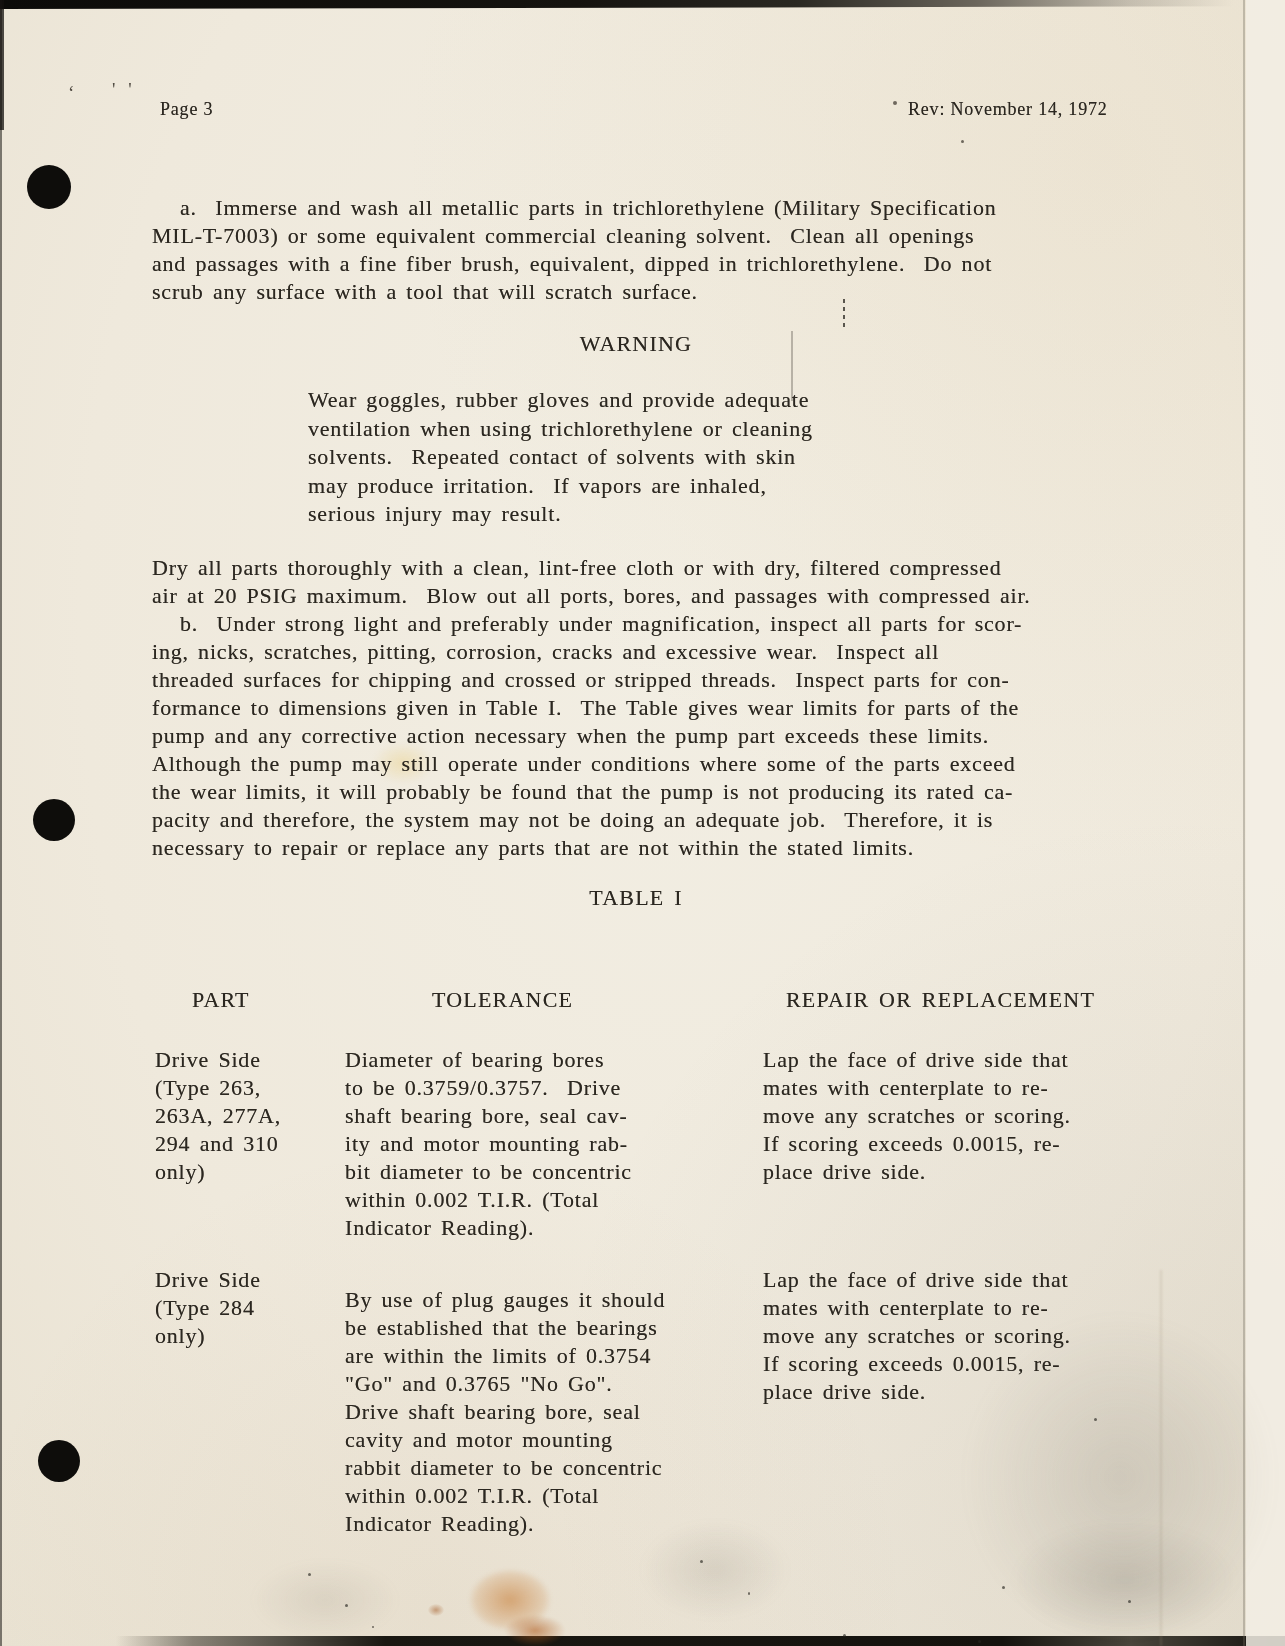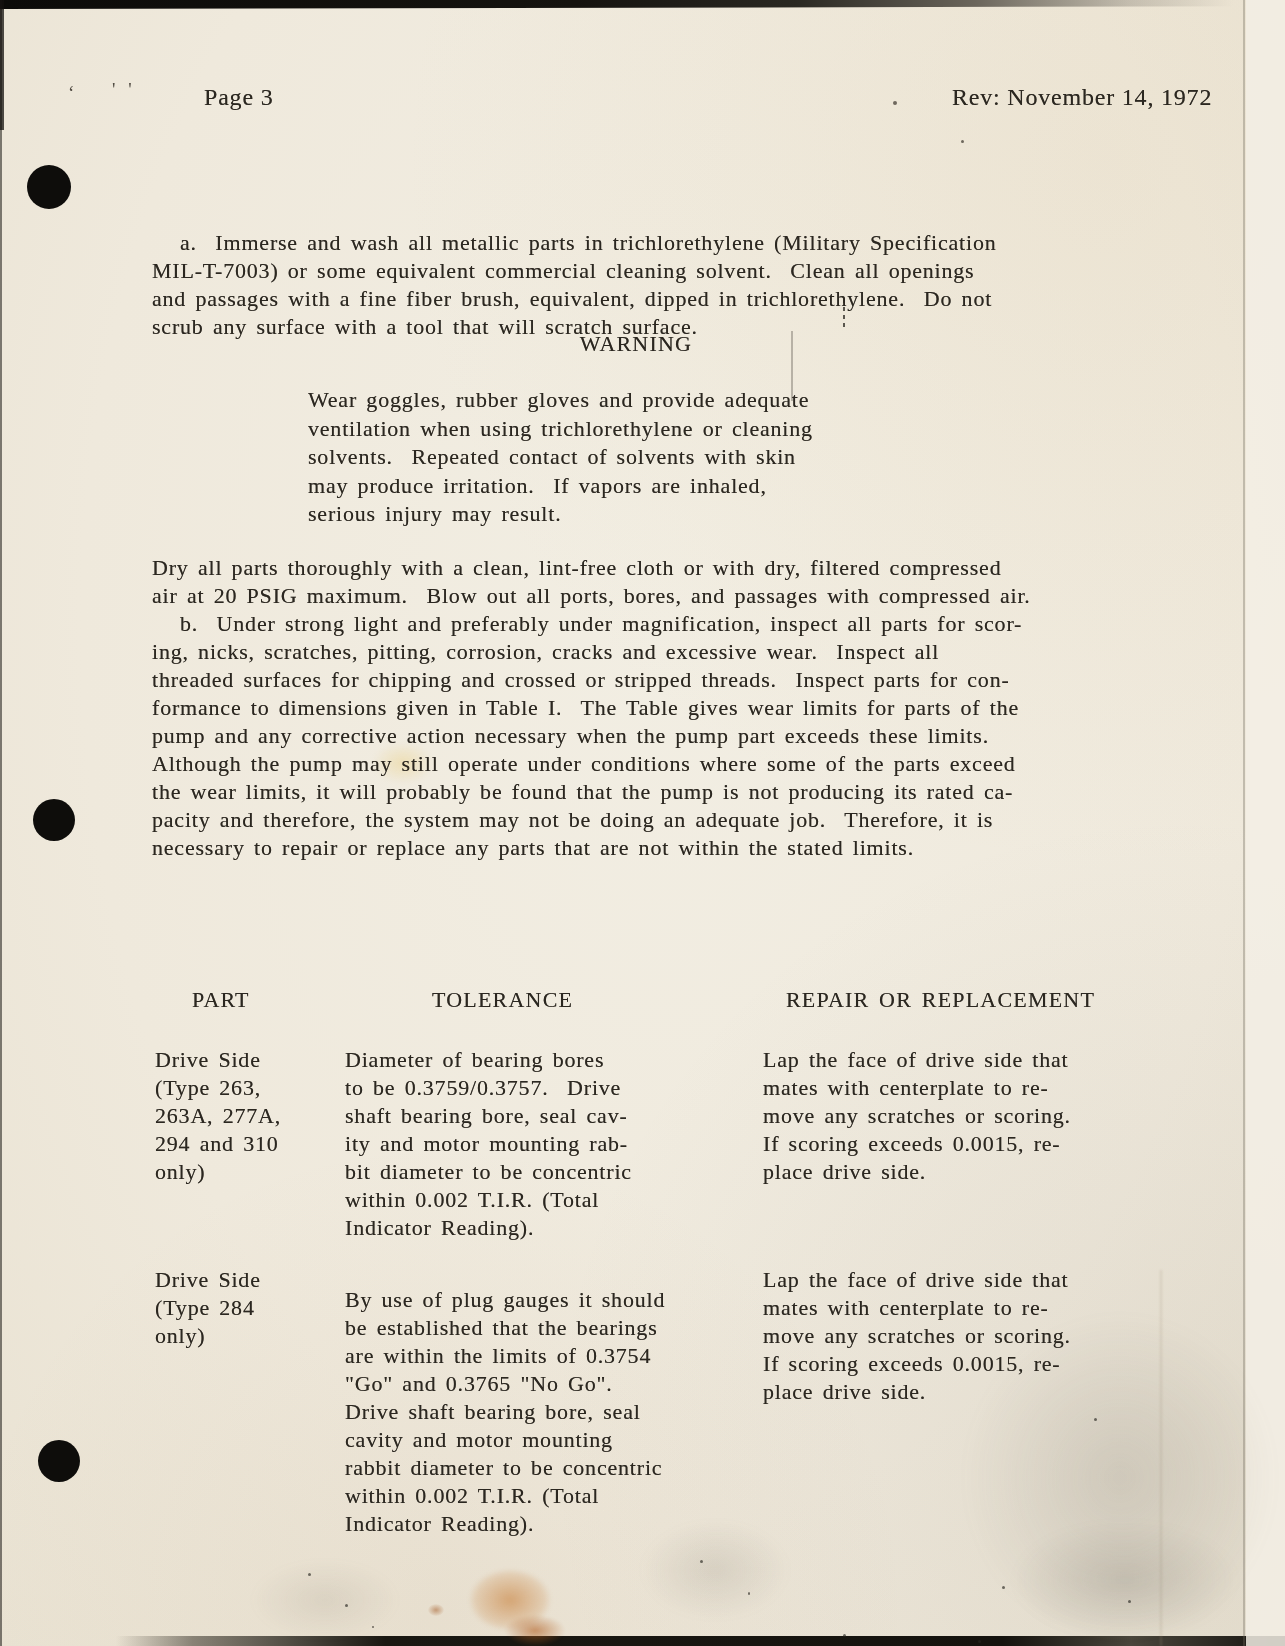--- a/index.html
+++ b/index.html
@@ -9,22 +9,22 @@
       radial-gradient(circle at 86% 10%, rgba(214,192,148,0.14), transparent 38%),
       radial-gradient(circle at 92% 88%, rgba(125,115,98,0.10), transparent 34%),
       radial-gradient(circle at 34% 98%, rgba(160,126,80,0.08), transparent 26%),
       radial-gradient(ellipse at 52% 38%, #f2eee3 0%, #efe9dc 62%, #e9e2d2 100%);
     font-family:"Liberation Serif","DejaVu Serif",serif;
     color:#2b2720;
   }
   .txt{position:absolute;white-space:pre-wrap;font-size:22px;line-height:28px;
        letter-spacing:0.8px;word-spacing:3px;color:#2b2720;text-shadow:0 0 0.5px rgba(43,39,32,0.55);}
   .caps{letter-spacing:1.2px;}
-  .hdr{position:absolute;top:84px;font-size:24px;line-height:26px;letter-spacing:0.8px;
-       text-shadow:0 0 0.5px rgba(43,39,32,0.55);margin-left:44px;}
+  .hdr{position:absolute;top:96px;font-size:18px;line-height:26px;letter-spacing:0.8px;
+       text-shadow:0 0 0.5px rgba(43,39,32,0.55);}
   .centerband{left:152px;width:968px;text-align:center;}
   
   .edge-top{position:absolute;left:0;top:0;width:100%;height:9px;
     background:linear-gradient(to right,#0c0b09 0%,#15130f 45%,#2a2822 62%,#6b665c 76%,rgba(107,102,92,0.30) 88%,rgba(107,102,92,0) 96%);
     transform:rotate(-0.12deg);transform-origin:left top;}
   .edge-bottom{position:absolute;left:0;bottom:0;width:100%;height:10px;
     background:linear-gradient(to right,rgba(26,24,18,0) 0%,rgba(26,24,18,0) 9%,rgba(58,53,43,0.55) 15%,#1a1812 30%,#15130e 78%,#4a463c 88%,#14120e 100%);}
   .edge-left{position:absolute;left:0;top:0;width:2px;height:100%;background:rgba(28,26,22,0.55);}
   .edge-left-top{position:absolute;left:0;top:0;width:4px;height:130px;background:rgba(20,18,15,0.75);}
   .right-strip{position:absolute;left:1246px;top:0;width:39px;height:100%;background:#f3efe5;opacity:0.85;}
@@ -81,21 +81,21 @@
   <div class="vmark dashed" style="left:843px;top:299px;height:28px;"></div>
   <div class="vmark faint" style="left:791px;top:331px;height:70px;"></div>
   <div class="dotmark" style="left:893px;top:101px;"></div>
   <div class="dotmark" style="left:961px;top:140px;width:3px;height:3px;"></div>
   <span class="qmark" style="left:68px;top:82px;">‘</span>
   <span class="qmark" style="left:112px;top:79px;">' '</span>
 
   <span class="hdr" style="left:160px;">Page 3</span>
   <span class="hdr" style="left:908px;">Rev:  November 14,  1972</span>
 
-  <div class="txt" style="left:152px;top:194px;width:1010px;margin-top:35px;">   a.  Immerse and wash all metallic parts in trichlorethylene (Military Specification
+  <div class="txt" style="left:152px;top:194px;width:1010px;">   a.  Immerse and wash all metallic parts in trichlorethylene (Military Specification
 MIL-T-7003) or some equivalent commercial cleaning solvent.  Clean all openings
 and passages with a fine fiber brush, equivalent, dipped in trichlorethylene.  Do not
 scrub any surface with a tool that will scratch surface.</div>
 
   <div class="txt" style="left:308px;top:386px;width:640px;line-height:28.5px;">Wear goggles, rubber gloves and provide adequate
 ventilation when using trichlorethylene or cleaning
 solvents.  Repeated contact of solvents with skin
 may produce irritation.  If vapors are inhaled,
 serious injury may result.</div>
   <div class="txt caps centerband" style="top:330px;">WARNING</div>
@@ -105,20 +105,21 @@
    b.  Under strong light and preferably under magnification, inspect all parts for scor-
 ing, nicks, scratches, pitting, corrosion, cracks and excessive wear.  Inspect all
 threaded surfaces for chipping and crossed or stripped threads.  Inspect parts for con-
 formance to dimensions given in Table I.  The Table gives wear limits for parts of the
 pump and any corrective action necessary when the pump part exceeds these limits.
 Although the pump may still operate under conditions where some of the parts exceed
 the wear limits, it will probably be found that the pump is not producing its rated ca-
 pacity and therefore, the system may not be doing an adequate job.  Therefore, it is
 necessary to repair or replace any parts that are not within the stated limits.</div>
 
+  <div class="txt caps centerband" style="top:884px;">TABLE I</div>
 
   <div class="txt caps" style="left:192px;top:986px;">PART</div>
   <div class="txt caps" style="left:432px;top:986px;">TOLERANCE</div>
   <div class="txt caps" style="left:786px;top:986px;">REPAIR OR REPLACEMENT</div>
 
   <div>
     <div class="txt" style="left:155px;top:1046px;width:180px;">Drive Side
 (Type 263,
 263A, 277A,
 294 and 310

